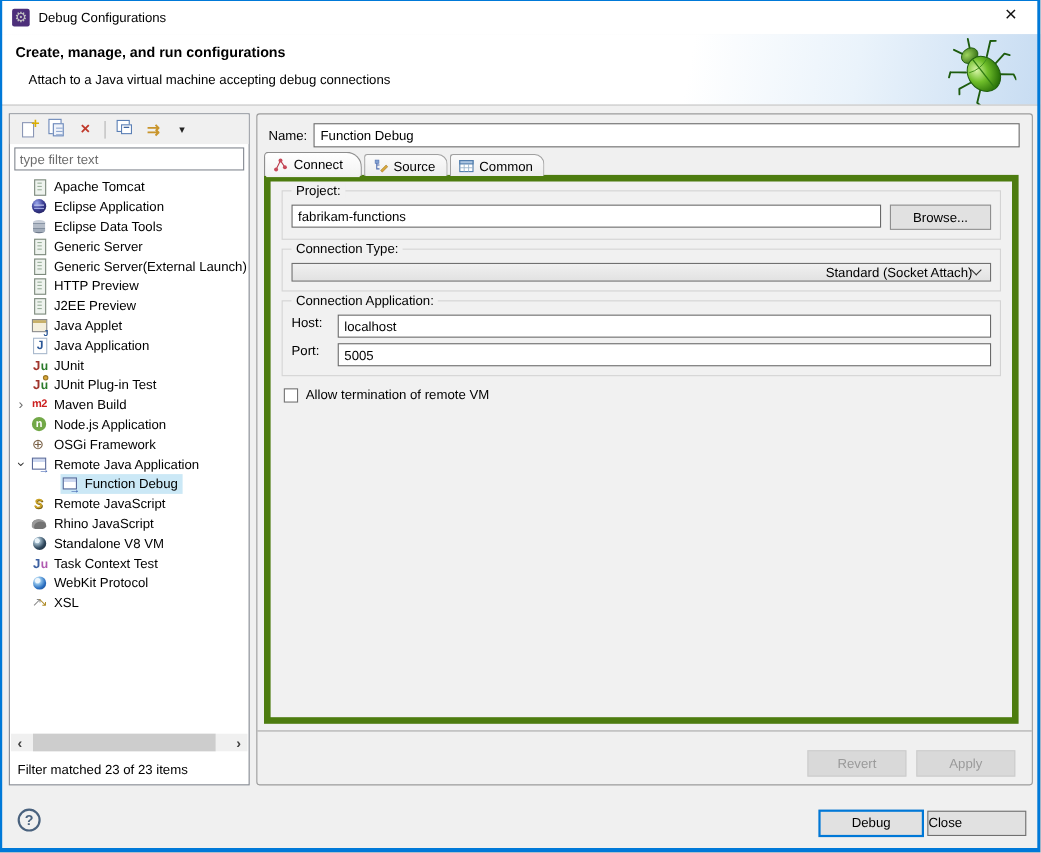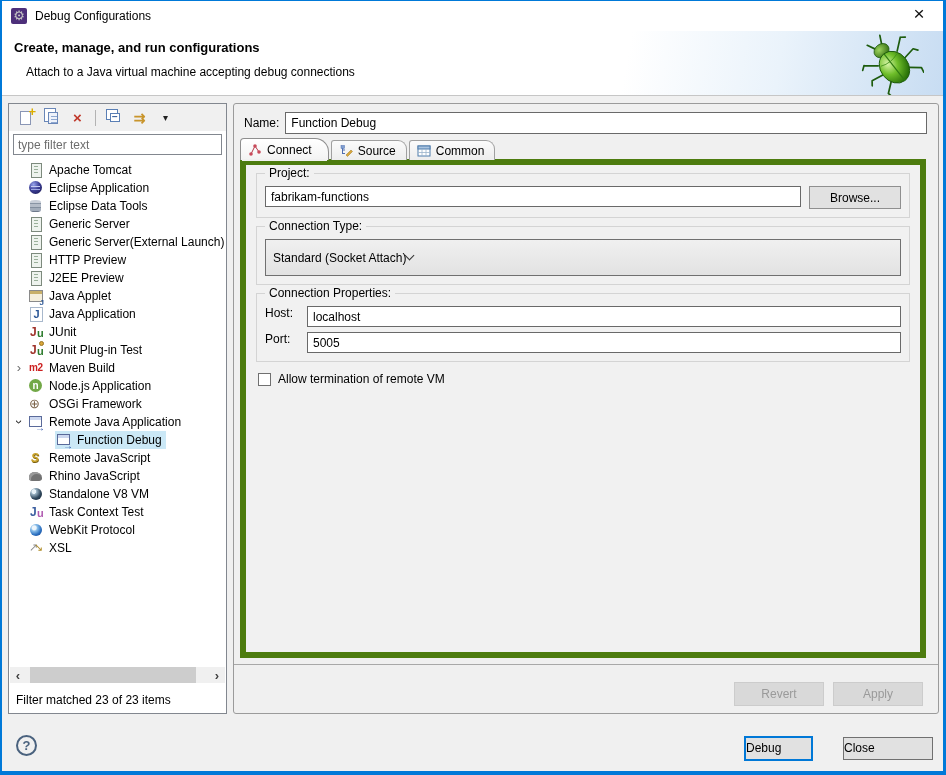--- a/index.html
+++ b/index.html
@@ -108,33 +108,33 @@
 
   .tab-content { position:absolute; left:6px; top:55px; width:686px; height:499px; border:6px solid #4d7c0f; background:#f1f1f1; z-index:1; }
   .group { position:relative; margin:8px 10px 0 10px; border:1px solid #d4d4d4; padding:12px 8px 8px 8px; }
   .group > .glabel { position:absolute; top:-8px; left:8px; background:#f1f1f1; padding:0 4px; font-size:12px; }
   .field-row { display:flex; gap:8px; }
   .field-row + .field-row { margin-top:5px; }
   .field-row .flabel { flex:0 0 34px; }
   .txt { flex:1; height:21px; border:1px solid #696969; padding:0 5px; font-size:12px; font-family:"Liberation Sans",sans-serif; background:#fff; }
   .btn { height:23px; padding:0 10px; background:#e1e1e1; border:1px solid #8f8f8f; font-size:12px; font-family:"Liberation Sans",sans-serif; text-align:center; }
   .browse { flex:0 0 92px; }
-  .combo { height:37px; display:flex; align-items:center; justify-content:flex-start; padding:0 9px 0 7px;
+  .combo { height:17px; display:flex; align-items:center; justify-content:flex-end; padding:0 9px 0 7px;
            border:1px solid #707070; background:linear-gradient(#f0f0f0,#e2e2e2); }
   .chev { width:7px; height:7px; border-right:1.5px solid #333; border-bottom:1.5px solid #333; transform:rotate(45deg); margin-top:-4px; }
   .check-row { display:flex; align-items:center; gap:7px; margin:10px 0 0 12px; }
   .checkbox { width:13px; height:13px; border:1px solid #707070; background:#fff; flex:0 0 13px; }
 
   .rp-sep { position:absolute; left:0; right:0; top:560px; border-top:1px solid #a8a8a8; }
   .btn-disabled { position:absolute; top:578px; width:90px; height:24px; background:#d9d9d9; border:1px solid #cccccc; color:#9a9a9a; font-size:12px; line-height:22px; text-align:center; }
   .revert { right:114px; } .apply { right:15px; }
 
   
   .help-btn { position:absolute; left:16px; top:735px; width:21px; height:21px; border:2px solid #4a627e; border-radius:50%; color:#4a627e; font-weight:bold; font-size:13px; line-height:17px; text-align:center; }
-  .debug-btn { position:absolute; left:744px; top:736px; width:69px; height:25px; background:#e1e1e1; border:2px solid #0078d7; font-size:12px; line-height:21px; text-align:left; }
+  .debug-btn { position:absolute; left:744px; top:736px; width:96px; height:25px; background:#e1e1e1; border:2px solid #0078d7; font-size:12px; line-height:21px; text-align:center; }
   .close-btn2 { position:absolute; left:843px; top:737px; width:90px; height:23px; background:#e1e1e1; border:1px solid #707070; font-size:12px; line-height:21px; text-align:left; }
 </style>
 </head>
 <body>
 
 <div class="window">
 
   <div class="titlebar">
     <span class="title-icon">⚙</span>
     <span class="title-text">Debug Configurations</span>
@@ -408,21 +408,21 @@
 
       <div class="group">
         <span class="glabel">Connection Type:</span>
         <div class="combo">
           <span>Standard (Socket Attach)</span>
           <span class="chev"></span>
         </div>
       </div>
 
       <div class="group">
-        <span class="glabel">Connection Properties:</span>
+        <span class="glabel">Connection Application:</span>
         <div class="field-row">
           <span class="flabel">Host:</span>
           <input class="txt" type="text" value="localhost" style="">
         </div>
         <div class="field-row">
           <span class="flabel">Port:</span>
           <input class="txt" type="text" value="5005" style="">
         </div>
       </div>
 

